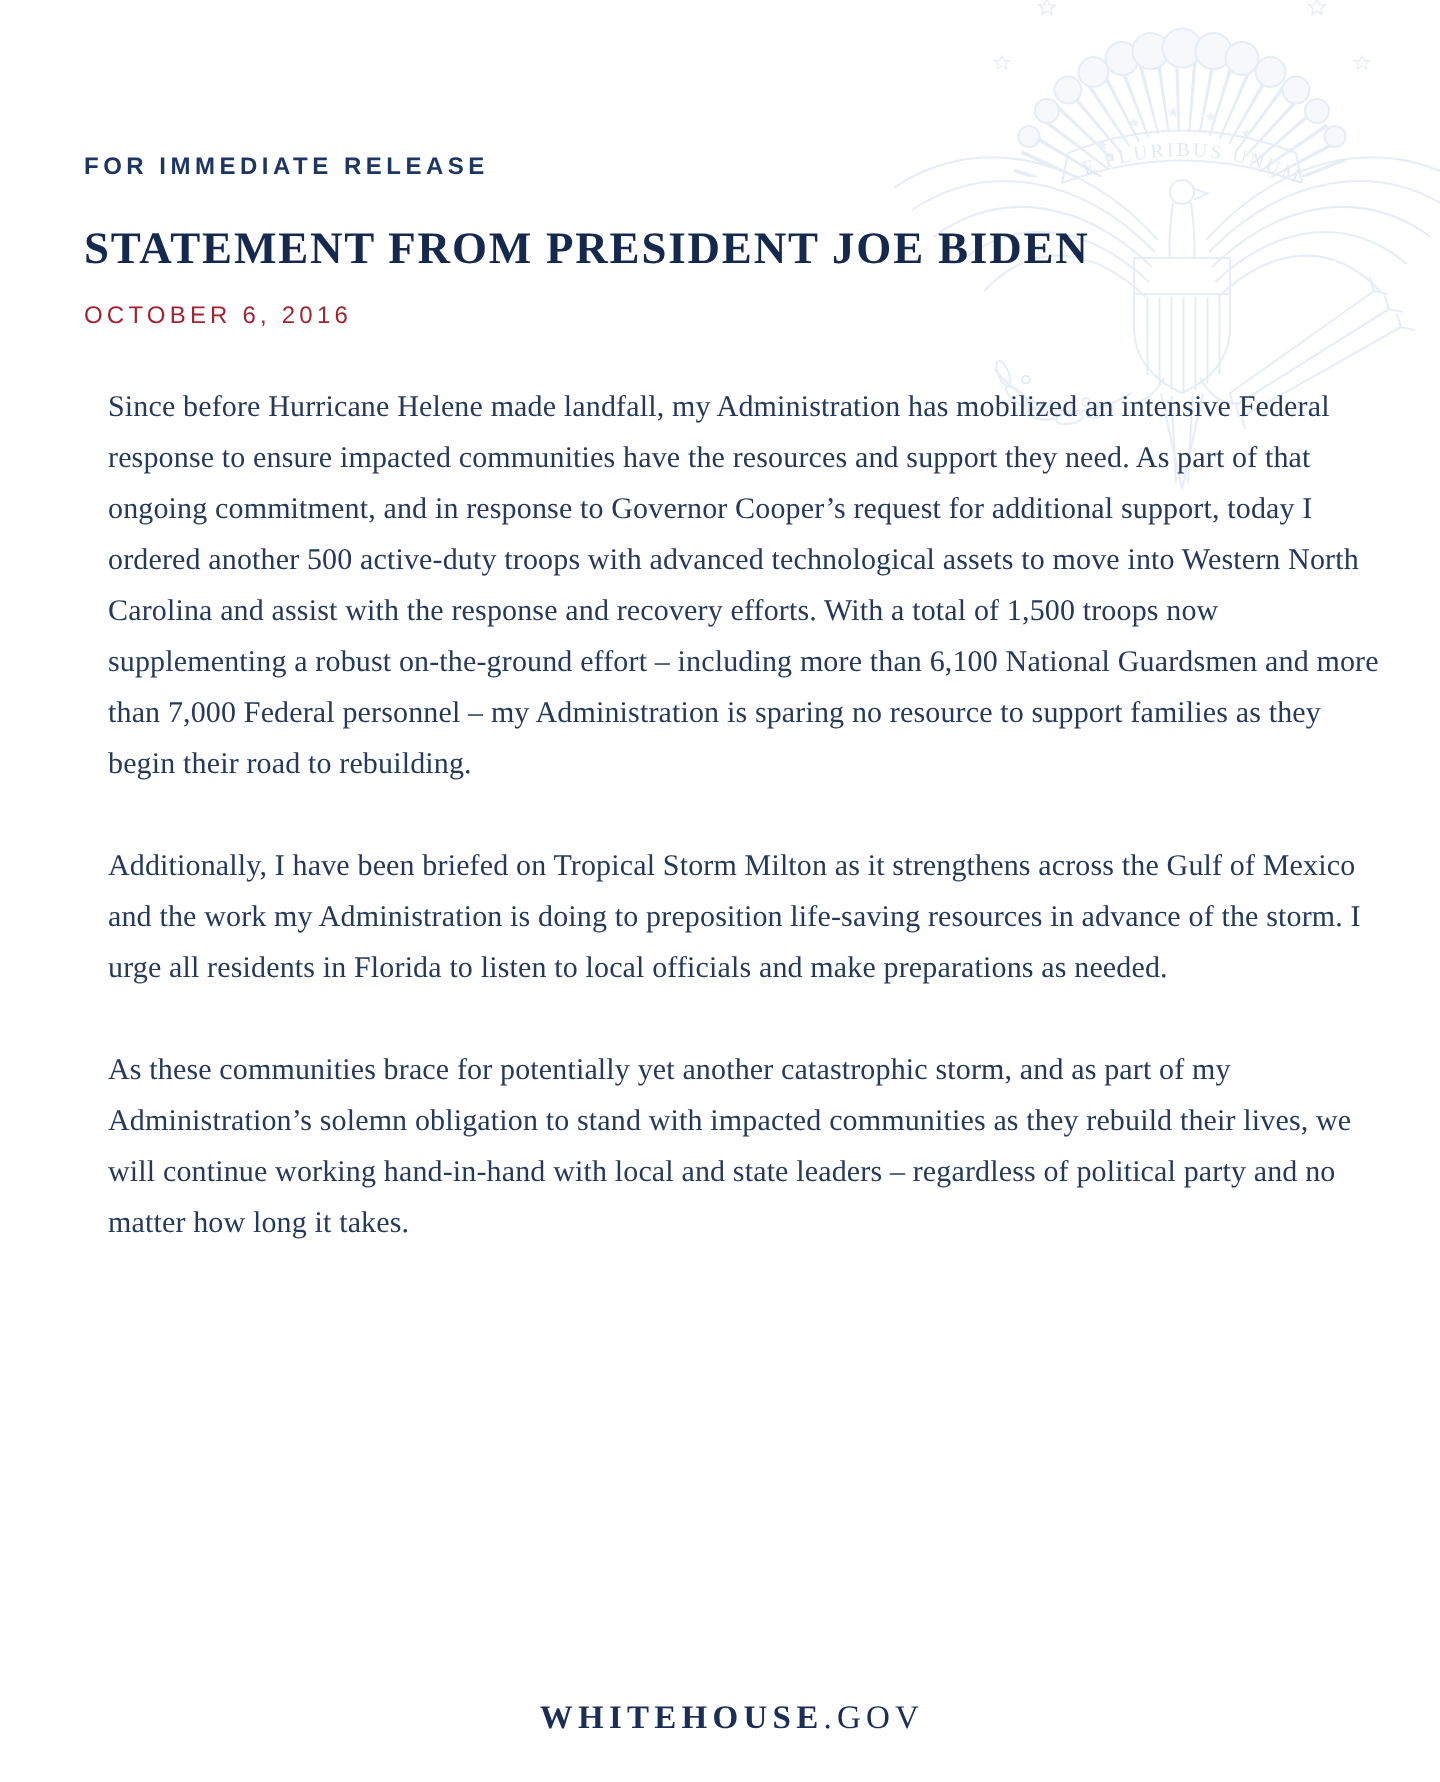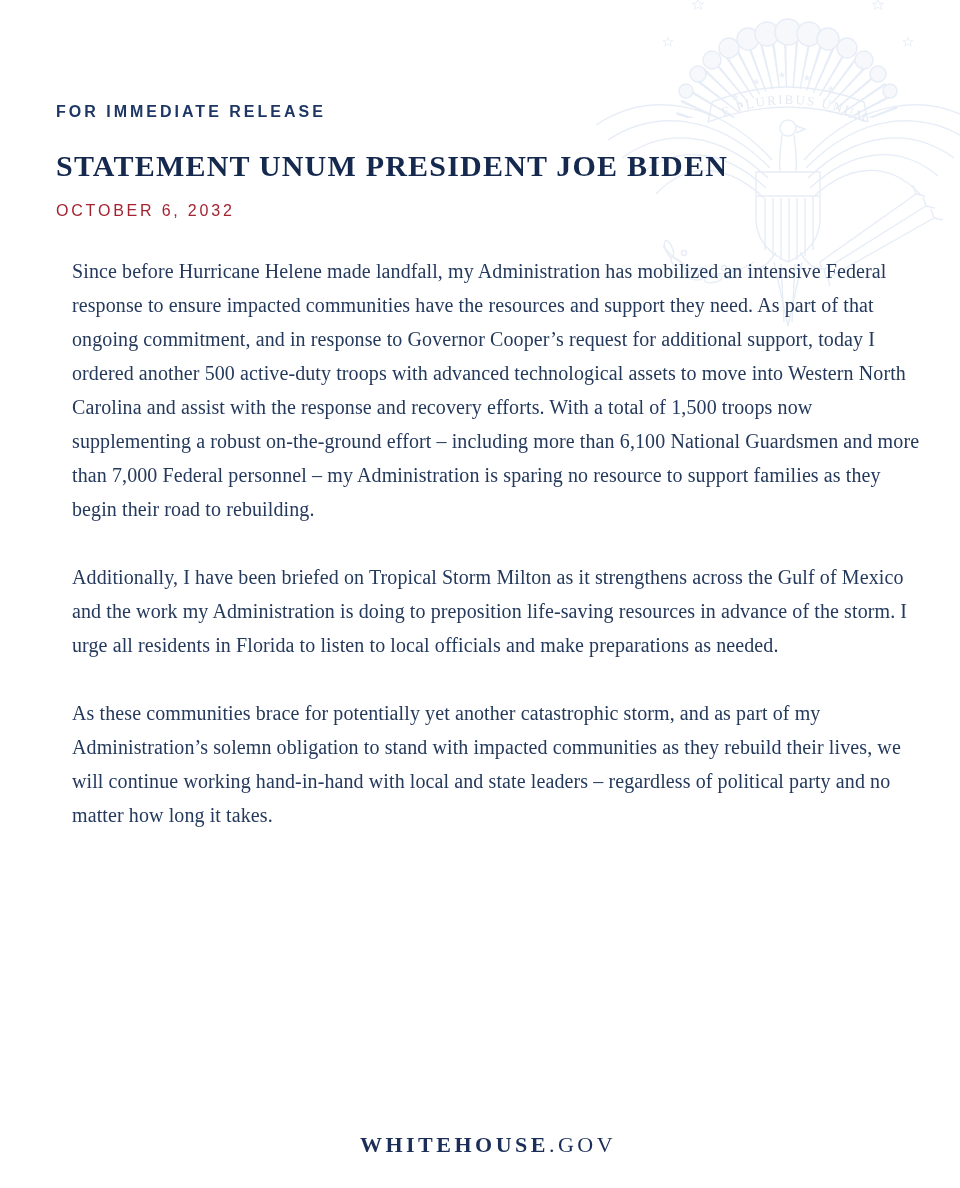--- a/index.html
+++ b/index.html
@@ -189,23 +189,23 @@
         <use href="#star" transform="translate(330 55) scale(0.8)"></use>
         <use href="#star" transform="translate(120 92) scale(0.7)"></use>
         <use href="#star" transform="translate(360 92) scale(0.7)"></use>
       </g>
     </g>
   </svg>
 
   <div class="content">
     <div class="eyebrow">FOR IMMEDIATE RELEASE</div>
     <h1 class="title">
-      <span class="line">STATEMENT UNUM PRESIDENT JOE BIDEN</span>
+      <span class="line">STATEMENT FROM PRESIDENT JOE BIDEN</span>
     </h1>
-    <div class="date">OCTOBER 6, 2032</div>
+    <div class="date">OCTOBER 6, 2016</div>
     <div class="bodycopy">
       <p>Since before Hurricane Helene made landfall, my Administration has mobilized an intensive Federal response to ensure impacted communities have the resources and support they need. As part of that ongoing commitment, and in response to Governor Cooper’s request for additional support, today I ordered another 500 active-duty troops with advanced technological assets to move into Western North Carolina and assist with the response and recovery efforts. With a total of 1,500 troops now supplementing a robust on-the-ground effort – including more than 6,100 National Guardsmen and more than 7,000 Federal personnel – my Administration is sparing no resource to support families as they begin their road to rebuilding.</p>
       <p>Additionally, I have been briefed on Tropical Storm Milton as it strengthens across the Gulf of Mexico and the work my Administration is doing to preposition life-saving resources in advance of the storm. I urge all residents in Florida to listen to local officials and make preparations as needed.</p>
       <p>As these communities brace for potentially yet another catastrophic storm, and as part of my Administration’s solemn obligation to stand with impacted communities as they rebuild their lives, we will continue working hand-in-hand with local and state leaders – regardless of political party and no matter how long it takes.</p>
     </div>
   </div>
 
   <div class="footer"><span class="wh">WHITEHOUSE</span><span class="gov">.GOV</span></div>
 
 </div>

